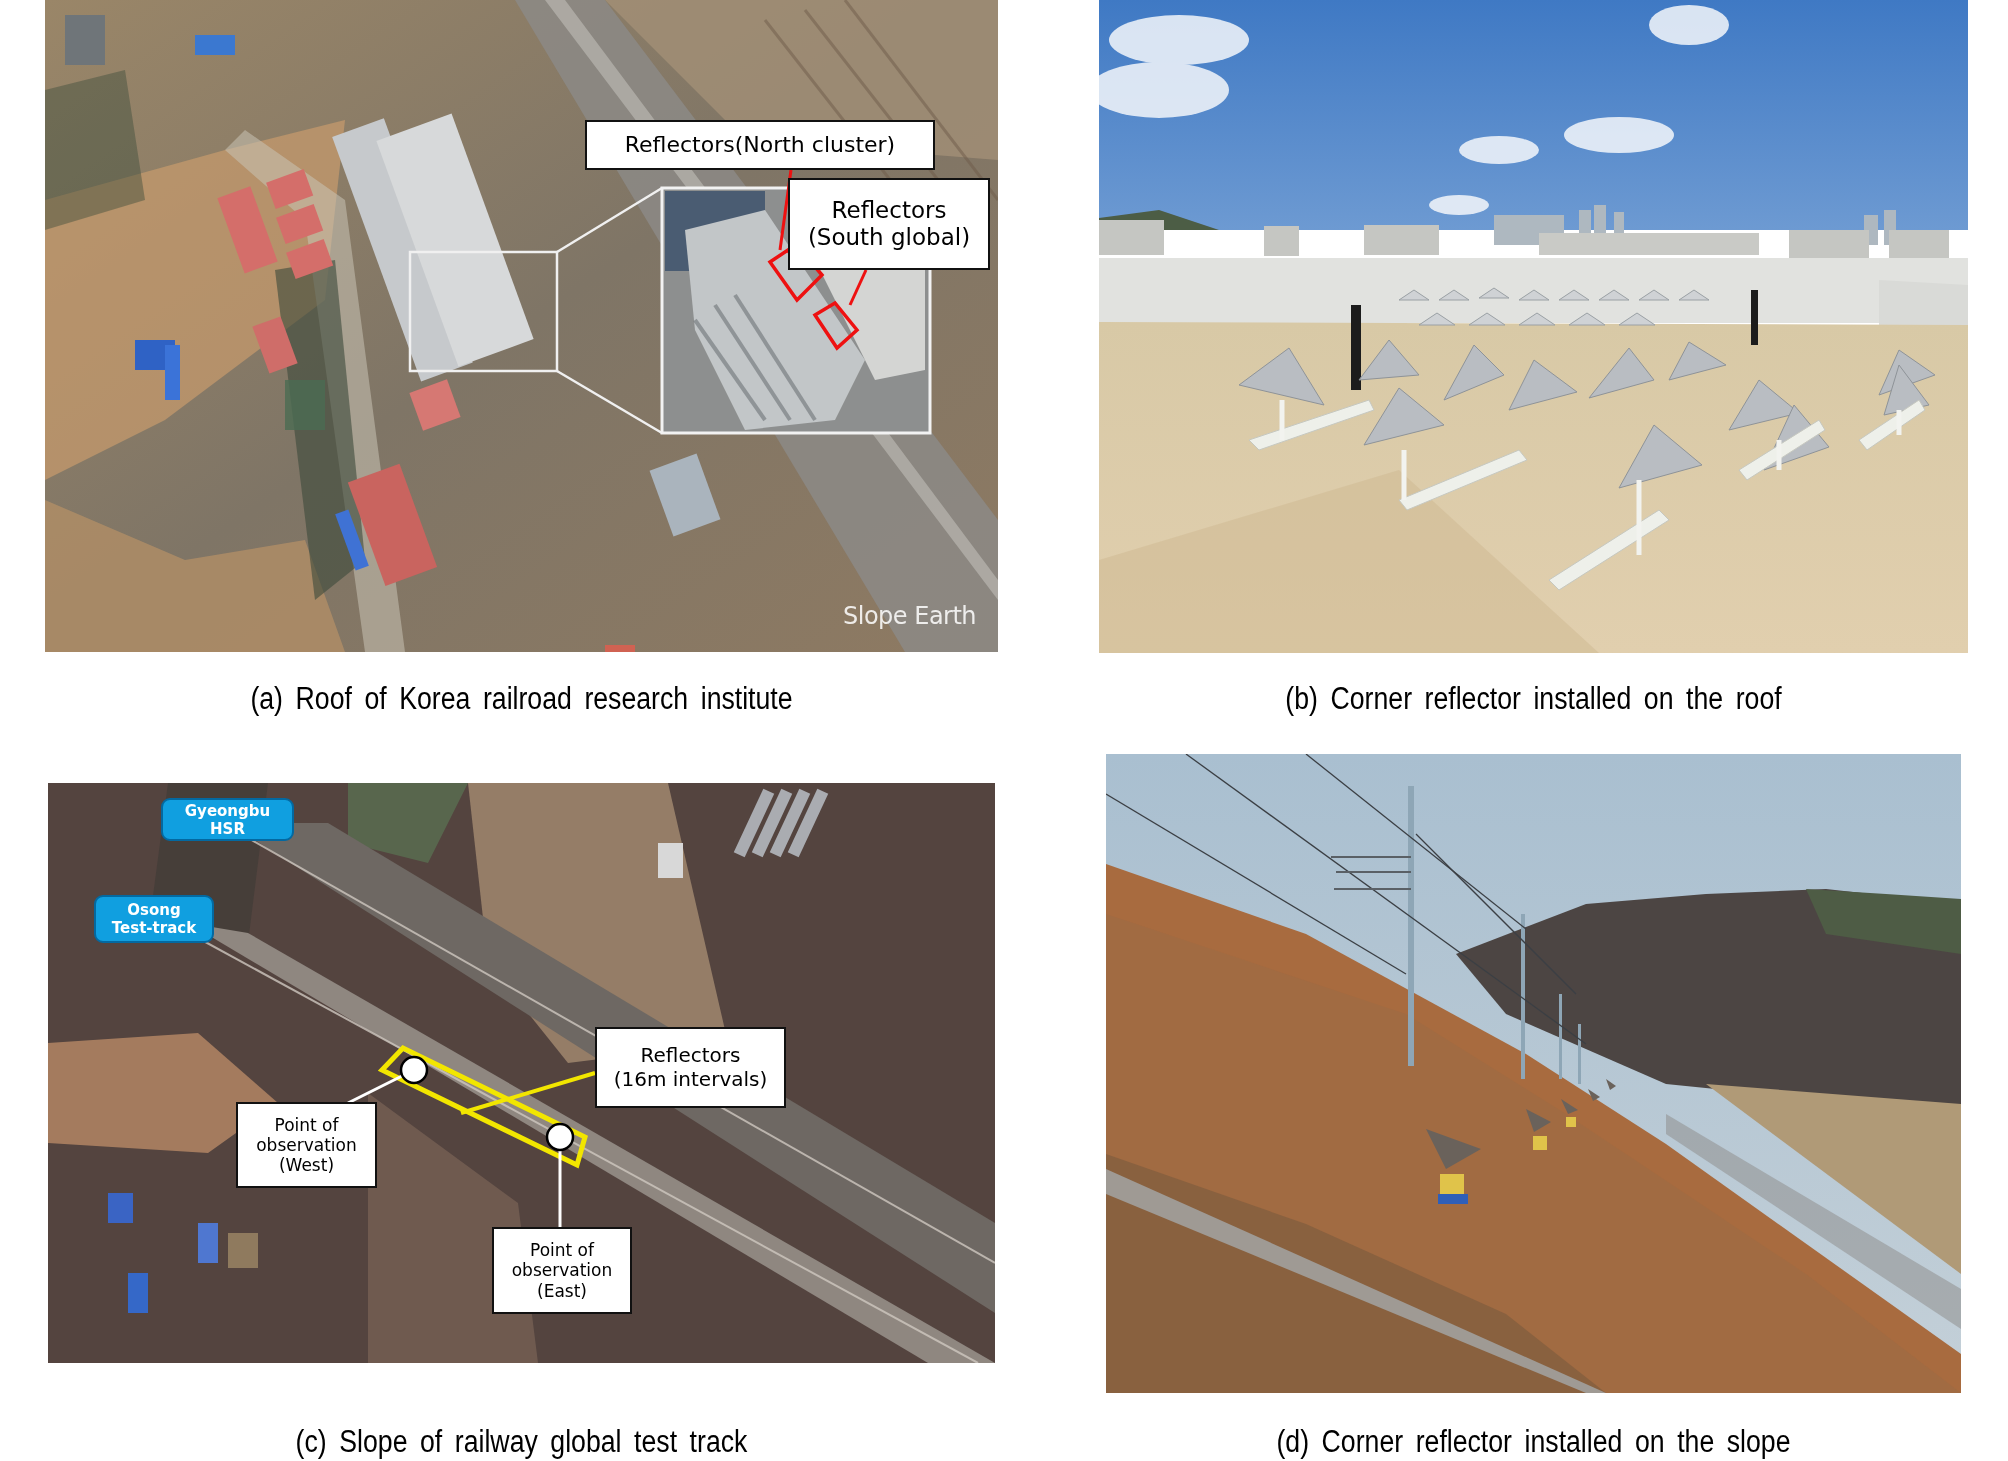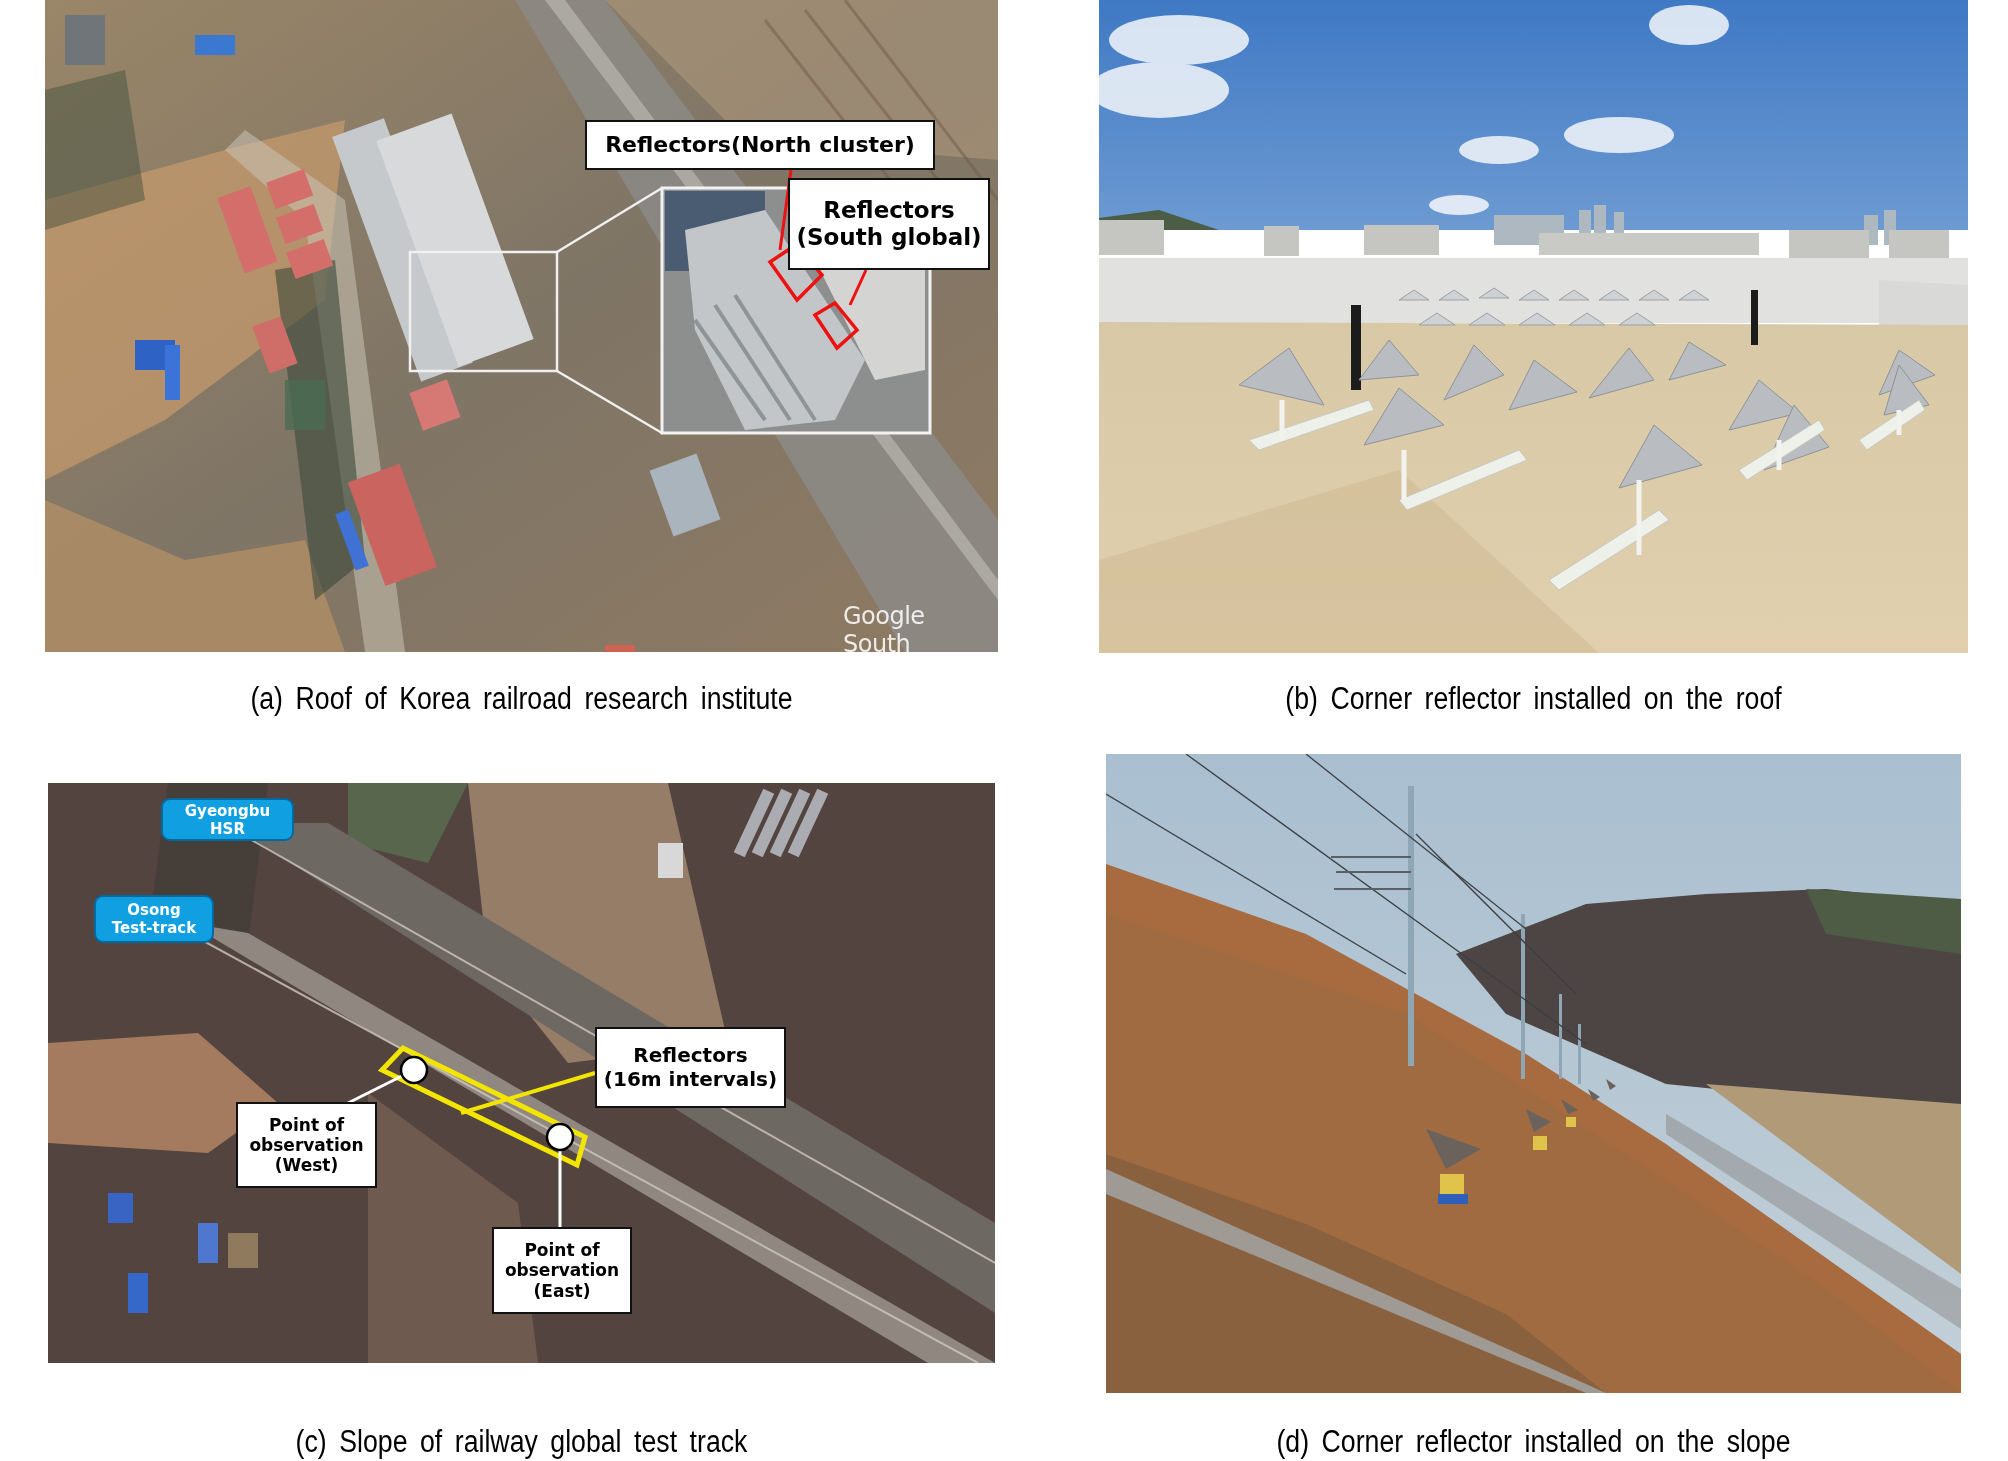--- a/index.html
+++ b/index.html
@@ -1,20 +1,20 @@
 <!DOCTYPE html>
 <html><head>
 <meta charset="utf-8">
 <style>
   html,body{margin:0;padding:0;background:#ffffff;}
   body{width:2008px;height:1461px;position:relative;overflow:hidden;font-family:"Liberation Sans","DejaVu Sans",sans-serif;}
   .panel{position:absolute;overflow:hidden;}
   .panel svg{position:absolute;left:0;top:0;width:100%;height:100%;}
   .caption{position:absolute;text-align:center;font-family:"Liberation Sans","DejaVu Sans",sans-serif;font-size:31px;color:#000;white-space:nowrap;transform:scaleX(0.86);transform-origin:center;word-spacing:6px;}
-  .lbl{position:absolute;background:#ffffff;border:2px solid #111;box-sizing:border-box;display:flex;align-items:center;justify-content:center;text-align:center;font-weight:bold;color:#000;font-family:"DejaVu Sans","Liberation Sans",sans-serif;line-height:1.18;}
+  .lbl{position:absolute;background:#ffffff;border:2px solid #111;box-sizing:border-box;display:flex;align-items:center;justify-content:center;text-align:center;font-weight:normal;color:#000;font-family:"DejaVu Sans","Liberation Sans",sans-serif;line-height:1.18;}
   .pill{position:absolute;background:#109fe0;border:2px solid #0369a1;border-radius:9px;box-sizing:border-box;display:flex;align-items:center;justify-content:center;text-align:center;color:#fff;font-weight:bold;font-family:"DejaVu Sans","Liberation Sans",sans-serif;font-size:15px;line-height:1.2;}
   .wm{position:absolute;color:rgba(255,255,255,0.85);font-family:"DejaVu Sans",sans-serif;font-size:24px;letter-spacing:-0.5px;}
   .line-block{display:block;}
 </style>
 </head>
 <body>
 
 <div class="panel" style="left:45px;top:0;width:953px;height:652px;">
   <svg viewBox="0 0 953 652" preserveAspectRatio="none">
     <defs>
@@ -81,21 +81,21 @@
     <line x1="746" y1="170" x2="735" y2="250" stroke="#ee1111" stroke-width="3"></line>
     <line x1="821" y1="270" x2="805" y2="305" stroke="#ee1111" stroke-width="3"></line>
   </svg>
   <div class="lbl" style="left:540px;top:120px;width:350px;height:50px;font-size:22px;">
     <span>Reflectors(North cluster)</span>
   </div>
   <div class="lbl" style="left:743px;top:178px;width:202px;height:92px;font-size:23px;flex-direction:column;">
     <span class="line-block">Reflectors</span>
     <span class="line-block">(South global)</span>
   </div>
-  <div class="wm" style="left:798px;top:602px;">Google South</div>
+  <div class="wm" style="left:798px;top:602px;">Slope Earth</div>
 </div>
 <div class="caption" style="left:45px;top:681px;width:953px;">(a) Roof of Korea railroad research institute</div>
 
 <div class="panel" style="left:1099px;top:0;width:869px;height:653px;">
   <svg viewBox="0 0 869 653" preserveAspectRatio="none">
     <defs>
       <linearGradient id="sky" x1="0" y1="0" x2="0" y2="1">
         <stop offset="0" stop-color="#3f79c4"></stop>
           <stop offset="1" stop-color="#6d9ad2"></stop>
       </linearGradient>

